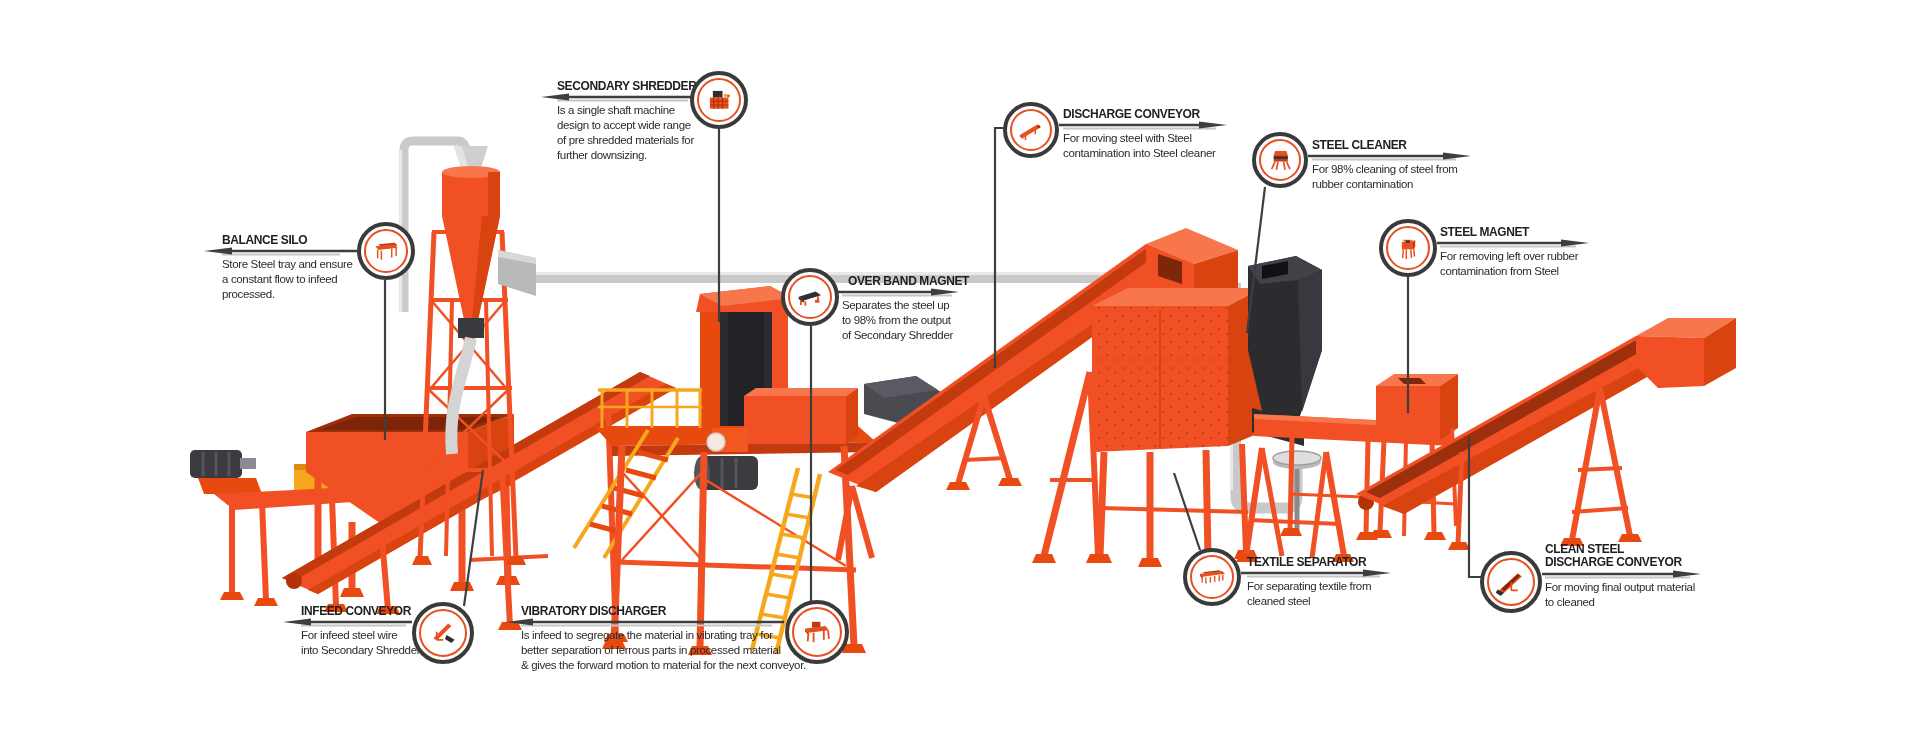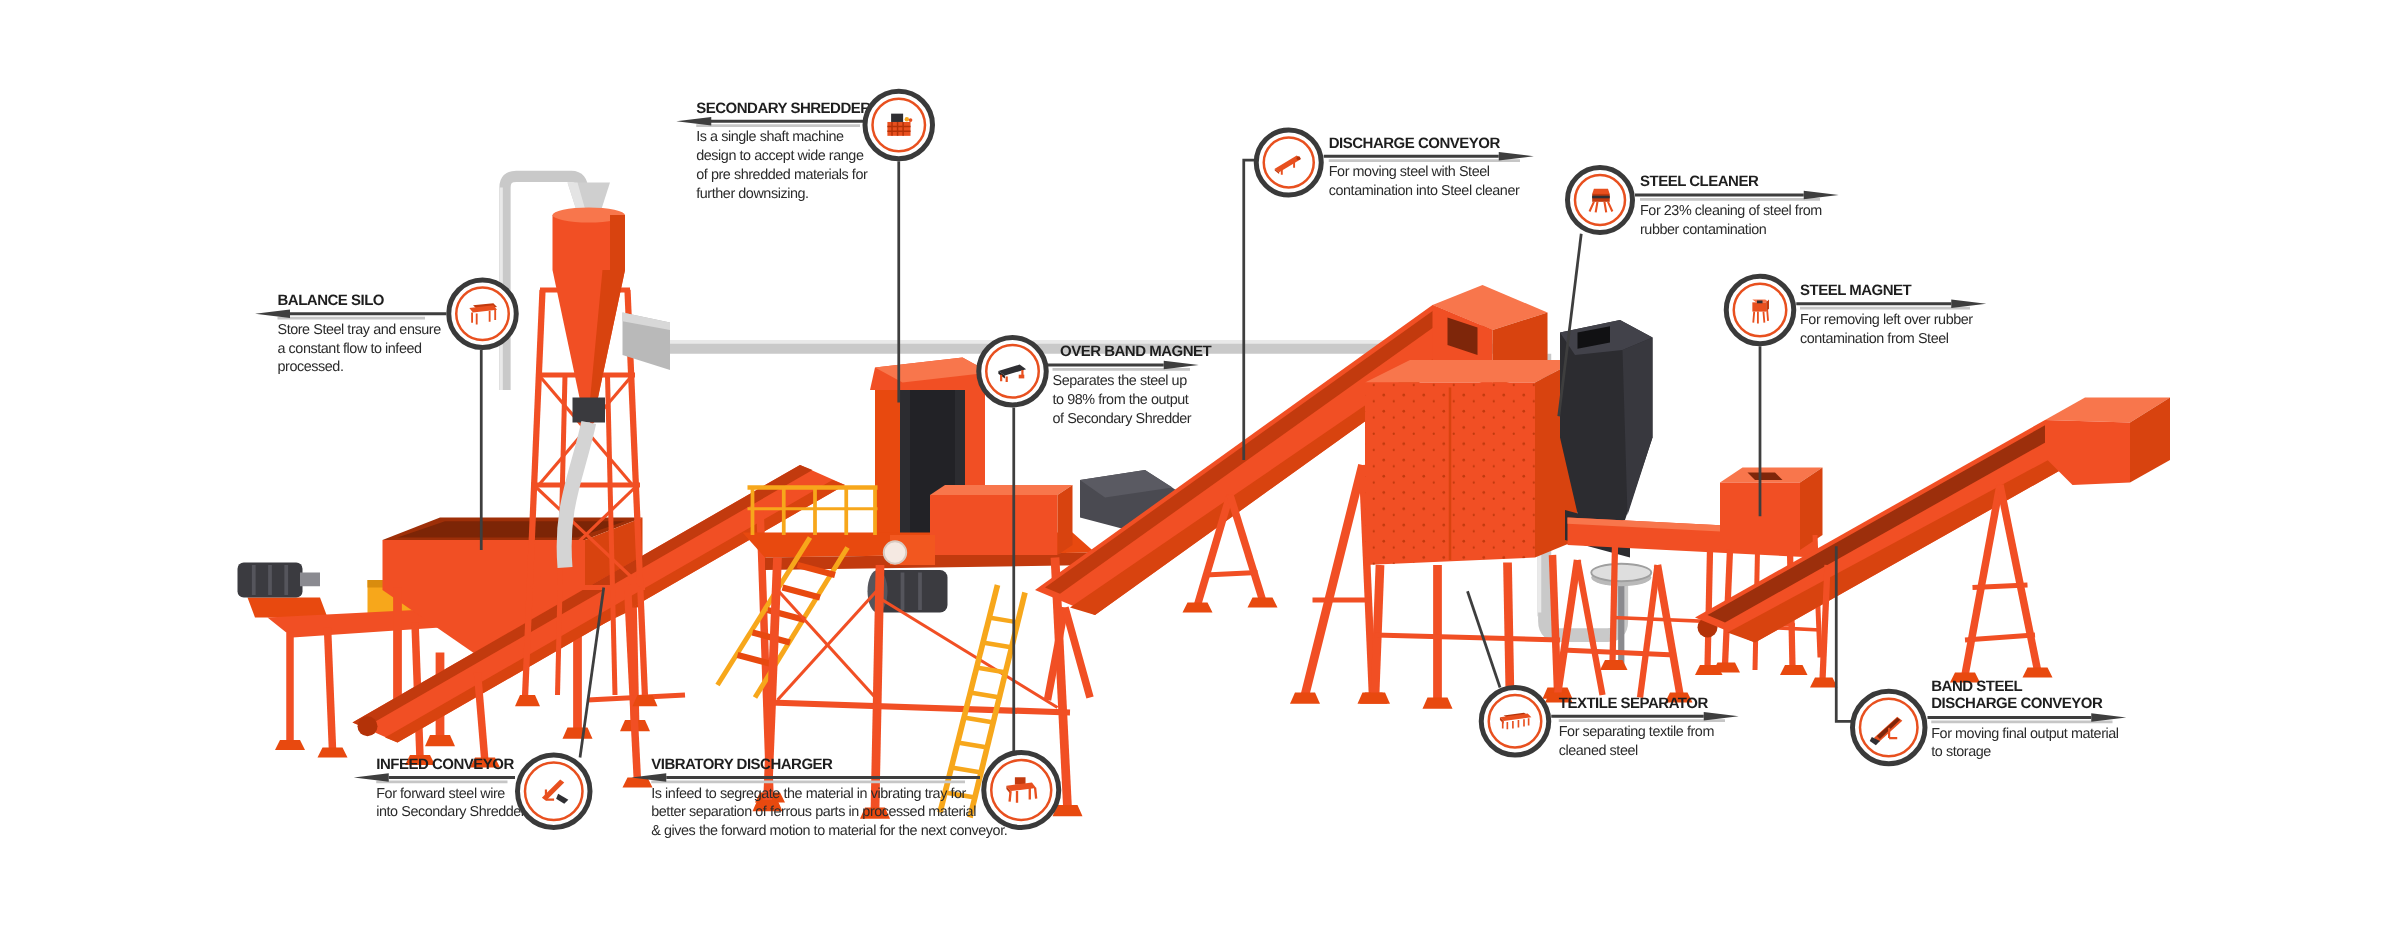--- a/index.html
+++ b/index.html
@@ -409,21 +409,21 @@
         <circle cx="31" cy="15" r="2.2" fill="#b33208"></circle>
         <path d="M12,28 L12,34 M26,19 L26,26" stroke="#e8501f" stroke-width="2.2" fill="none"></path>
       </svg>
         </div>
     </div>
   </div>
 
   <div>
     <div class="co-title" style="left:1312px;top:139px">STEEL CLEANER</div>
     <div class="co-desc" style="left:1312px;top:162px">
-      <div>For 23% cleaning of steel from</div>
+      <div>For 98% cleaning of steel from</div>
       <div>rubber contamination</div>
     </div>
     <div class="co-circle" style="left:1252px;top:132px;width:56px;height:56px">
       <div class="co-ring">
           <svg viewBox="0 0 40 40">
         <polygon points="13,7 29,7 31,13 11,13" fill="#e8501f"></polygon>
         <rect x="11" y="13" width="20" height="9" fill="#c23a0e"></rect>
         <rect x="11" y="15" width="20" height="3" fill="#2f2f33"></rect>
         <path d="M13,22 L8,33 M17,22 L15,34 M25,22 L27,34 M29,22 L34,33" stroke="#e8501f" stroke-width="2.4" fill="none"></path>
       </svg>
@@ -446,21 +446,21 @@
         <rect x="17" y="10" width="6" height="3" fill="#2f2f33"></rect>
         <path d="M14,22 L13,34 M18,22 L18,35 M24,22 L25,34 M28,20 L29,32" stroke="#e8501f" stroke-width="2" fill="none"></path>
       </svg>
         </div>
     </div>
   </div>
 
   <div>
     <div class="co-title" style="left:301px;top:605px">INFEED CONVEYOR</div>
     <div class="co-desc" style="left:301px;top:628px">
-      <div>For forward steel wire</div>
+      <div>For infeed steel wire</div>
       <div>into Secondary Shredder.</div>
     </div>
     <div class="co-circle" style="left:412px;top:602px;width:62px;height:62px">
       <div class="co-ring">
           <svg viewBox="0 0 40 40">
         <polygon points="8,26 26,8 30,11 12,29" fill="#e8501f"></polygon>
         <polygon points="24,22 34,28 30,32 22,27" fill="#2f2f33"></polygon>
         <path d="M12,18 L12,28 M12,28 L20,28" stroke="#e8501f" stroke-width="2.2" fill="none"></path>
       </svg>
         </div>
@@ -499,26 +499,26 @@
         <polygon points="4,16 34,12 38,16 8,20" fill="#e8501f"></polygon>
         <polygon points="4,16 8,20 8,23 4,19" fill="#c23a0e"></polygon>
         <path d="M7,20 L7,28 M12,21 L12,29 M18,20 L18,28 M24,19 L24,27 M30,18 L30,26 M35,17 L35,25" stroke="#e8501f" stroke-width="1.8" fill="none"></path>
       </svg>
         </div>
     </div>
   </div>
 
   <div>
     <div class="co-title" style="left:1545px;top:543px">
-      <div>BAND STEEL</div>
+      <div>CLEAN STEEL</div>
       <div>DISCHARGE CONVEYOR</div>
     </div>
     <div class="co-desc" style="left:1545px;top:580px">
       <div>For moving final output material</div>
-      <div>to storage</div>
+      <div>to cleaned</div>
     </div>
     <div class="co-circle" style="left:1480px;top:551px;width:62px;height:62px">
       <div class="co-ring">
           <svg viewBox="0 0 40 40">
         <polygon points="5,30 28,9 33,13 10,34" fill="#e8501f"></polygon>
         <polygon points="8,28 28,10 31,12 11,31" fill="#7e260a"></polygon>
         <polygon points="3,29 11,33 7,37 1,33" fill="#2f2f33"></polygon>
         <path d="M20,20 L20,30 M20,30 L28,30" stroke="#e8501f" stroke-width="2.2" fill="none"></path>
       </svg>
         </div>

